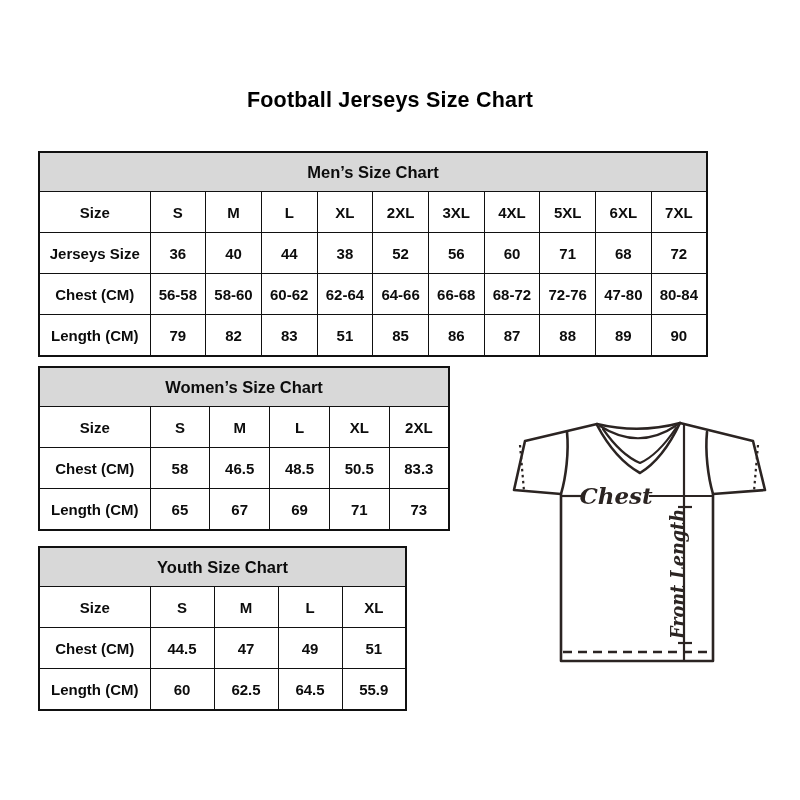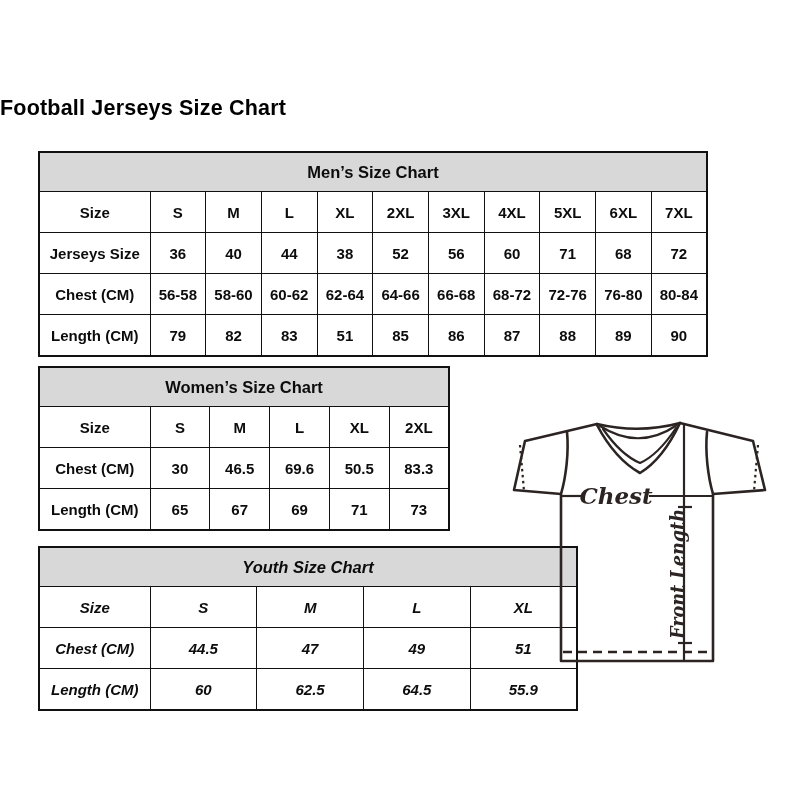--- a/index.html
+++ b/index.html
@@ -1,40 +1,40 @@
 <!DOCTYPE html>
 <html><head>
 <meta charset="utf-8">
 <style>
   html,body { margin:0; padding:0; background:#ffffff; }
   .canvas {
     position:relative; width:800px; height:800px; background:#ffffff;
     overflow:hidden; font-family:"Liberation Sans", sans-serif; color:#000;
   }
   .page-title {
-    position:absolute; left:0; top:96px; width:780px;
-    font-size:21.5px; font-weight:bold; color:#000;
+    position:absolute; left:0; top:88px; width:780px;
+    text-align:center; font-size:21.5px; font-weight:bold; color:#000;
     letter-spacing:0.2px; margin:0;
   }
   table.size-table {
     position:absolute; border-collapse:collapse; table-layout:fixed;
     font-weight:bold; color:#0c0c0c; border:2px solid #111;
   }
   table.size-table th, table.size-table td {
     border:1.6px solid #111; text-align:center; vertical-align:middle;
     padding:0; overflow:hidden;
   }
   table.size-table th {
     background:#d8d8d8; height:38px; font-size:16.5px; font-weight:bold;
   }
   table.size-table td { height:40px; font-size:15px; }
   col.label-col { width:111px; }
   #table-mens   { left:38px; top:151px; width:670px; }
   #table-womens { left:38px; top:366px; width:412px; }
-  #table-youth  { left:38px; top:546px; width:540px;font-style:italic; }
+  #table-youth  { left:38px; top:546px; width:369px; }
   .jersey-svg { position:absolute; left:499px; top:407px; width:282px; height:272px; }
   .measure-text {
     font-family:"DejaVu Serif", "Liberation Serif", serif;
     font-style:italic; font-weight:bold; fill:#2b2422;
   }
   .chest-text { font-size:23px; }
   .front-length-text { font-size:21px; }
 </style>
 </head>
 <body>
@@ -90,21 +90,21 @@
         <tr>
           <td>Chest (CM)</td>
           <td>56-58</td>
           <td>58-60</td>
           <td>60-62</td>
           <td>62-64</td>
           <td>64-66</td>
           <td>66-68</td>
           <td>68-72</td>
           <td>72-76</td>
-          <td>76-80</td>
+          <td>47-80</td>
           <td>80-84</td>
         </tr>
         <tr>
           <td>Length (CM)</td>
           <td>79</td>
           <td>82</td>
           <td>83</td>
           <td>51</td>
           <td>85</td>
           <td>86</td>
@@ -132,23 +132,23 @@
         <tr>
           <td>Size</td>
           <td>S</td>
           <td>M</td>
           <td>L</td>
           <td>XL</td>
           <td>2XL</td>
         </tr>
         <tr>
           <td>Chest (CM)</td>
-          <td>30</td>
+          <td>58</td>
           <td>46.5</td>
-          <td>69.6</td>
+          <td>48.5</td>
           <td>50.5</td>
           <td>83.3</td>
         </tr>
         <tr>
           <td>Length (CM)</td>
           <td>65</td>
           <td>67</td>
           <td>69</td>
           <td>71</td>
           <td>73</td>

